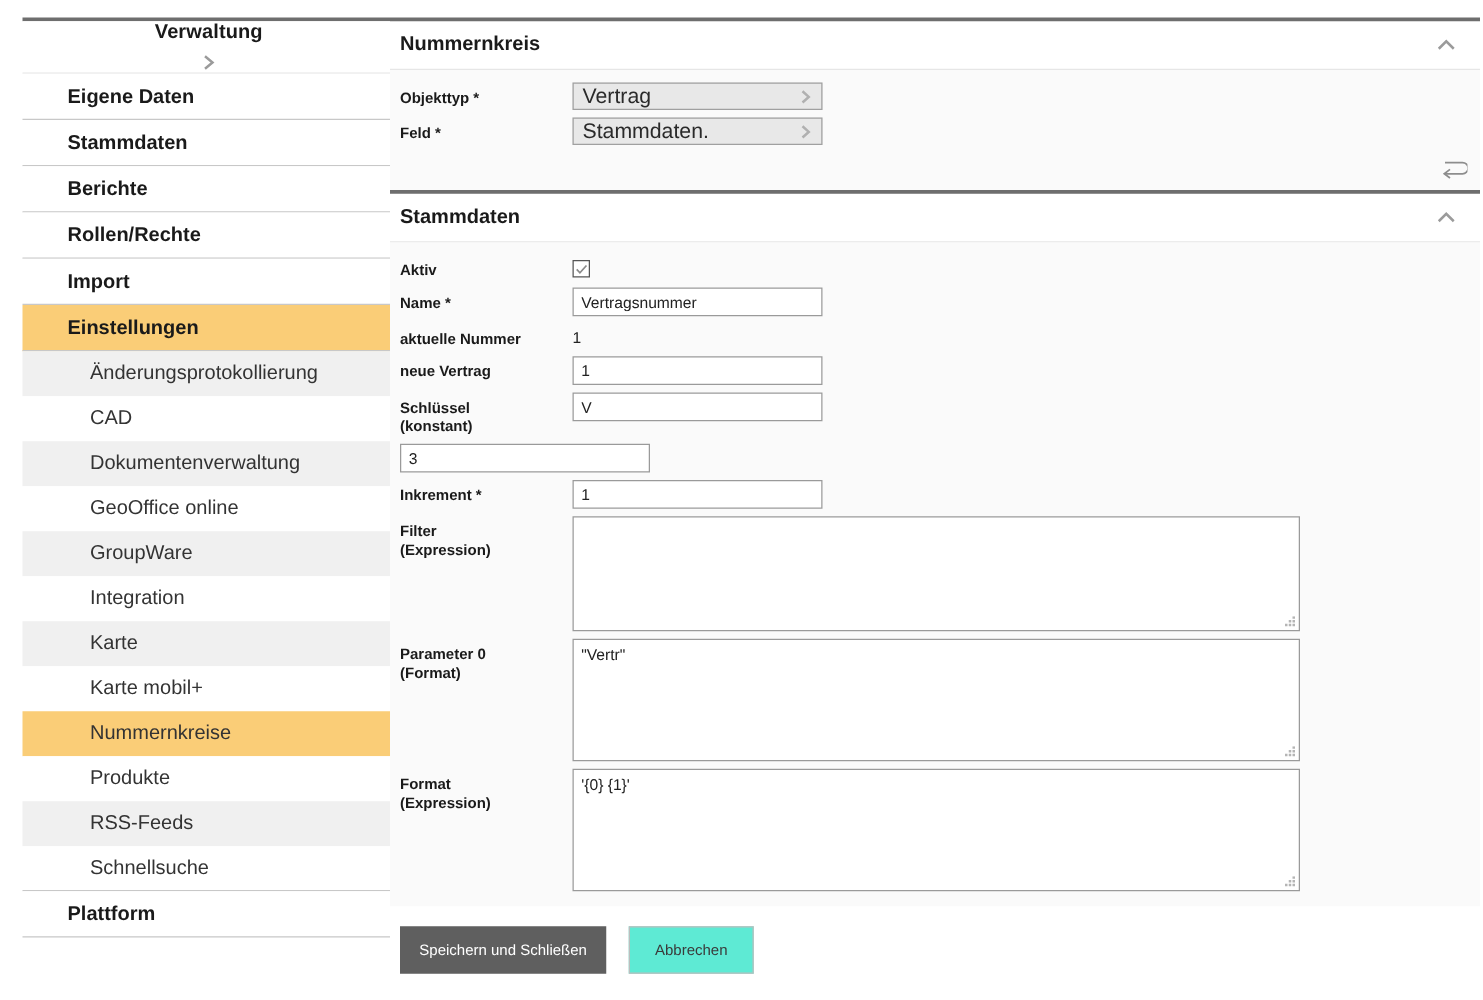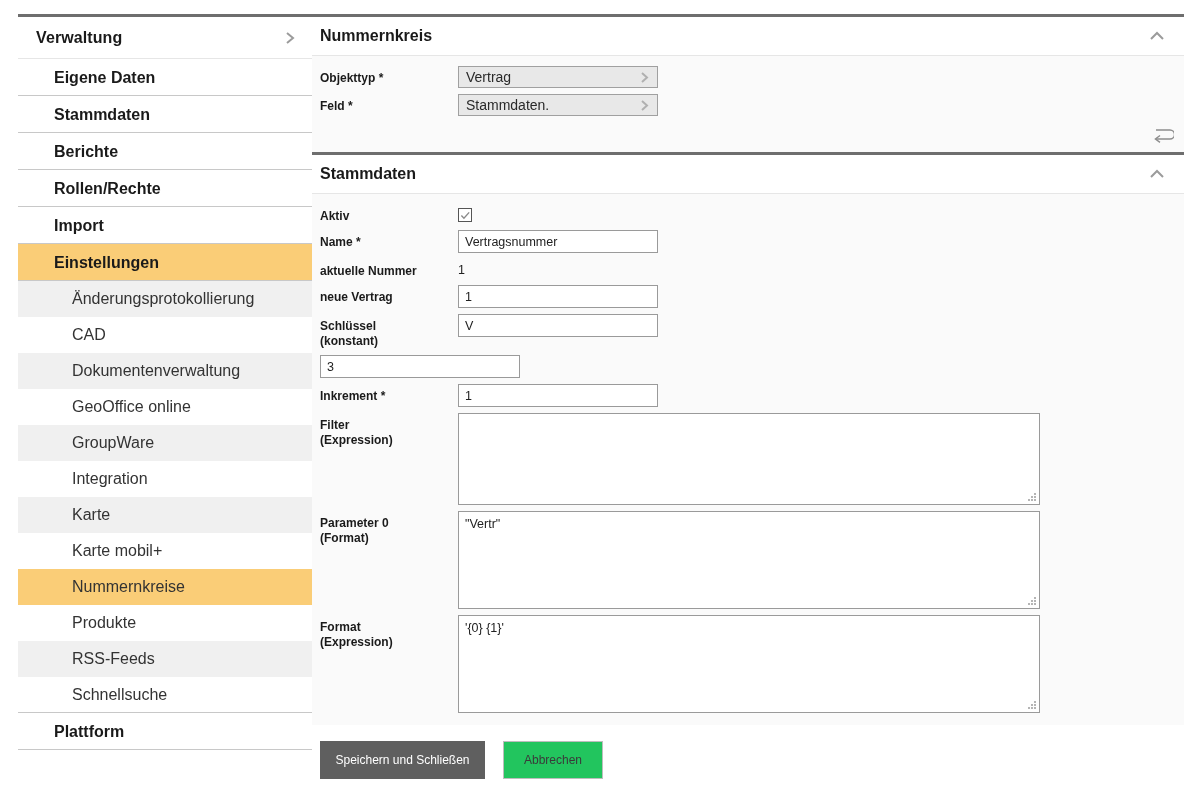--- a/index.html
+++ b/index.html
@@ -36,20 +36,21 @@
     border-top: 3px solid #6e6e6e;
   }
   .side-header {
     display: flex;
     align-items: center;
     justify-content: space-between;
     height: 41px;
     padding: 0 14px 0 18px;
     border-bottom: 1px solid #e6e6e6;
     background: #ffffff;
+    flex-direction: column;
   }
   .side-header-title {
     font-size: 16px;
     font-weight: bold;
     color: #1a1a1a;
     letter-spacing: 0.1px;
   }
   .chev-right {
     width: 16px;
     height: 16px;
@@ -148,21 +149,21 @@
   .select-box {
     width: 200px;
     height: 22px;
     background: #e8e8e8;
     border: 1px solid #a0a0a0;
     box-sizing: border-box;
     display: flex;
     align-items: center;
     justify-content: space-between;
     padding: 0 6px 0 7px;
-    font-size: 14px;
+    font-size: 17px;
     color: #2a2a2a;
   }
   .select-arrow {
     width: 13px;
     height: 13px;
   }
   .select-arrow svg { display: block; }
 
   .txtinput {
     width: 200px;
@@ -251,21 +252,21 @@
     justify-content: center;
     border: none;
   }
   .btn-primary {
     background: #5f5f5f;
     color: #ffffff;
     width: 165px;
     height: 38px;
   }
   .btn-secondary {
-    background: #22c55e;
+    background: #5eead4;
     color: #3a3a3a;
     border: 1px solid #bdbdbd;
     width: 100px;
     height: 38px;
   }
 </style>
 </head>
 <body>
 
 <div id="app">

